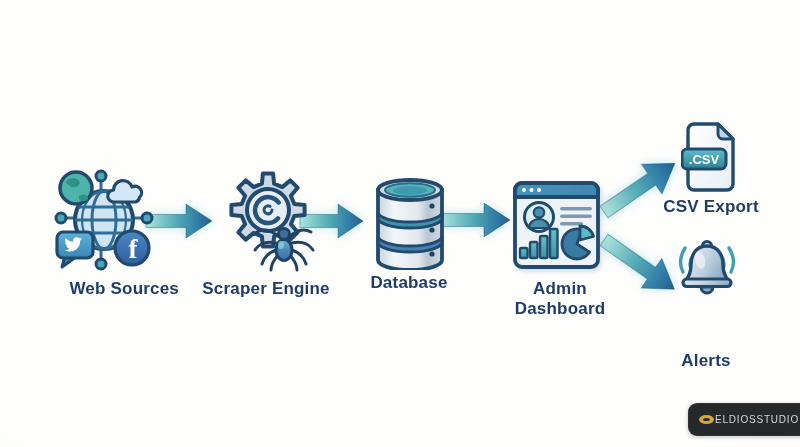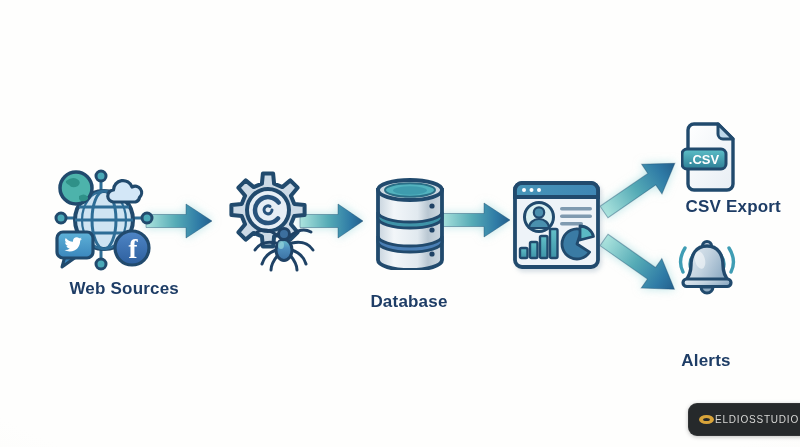--- a/index.html
+++ b/index.html
@@ -139,20 +139,21 @@
         <path d="M74,74 C82,68 88,66 95,70"></path>
         <path d="M76,81 C86,79 92,81 97,88"></path>
         <path d="M76,88 C84,91 88,95 90,102"></path>
         <path d="M74,93 C79,99 81,103 81,108"></path>
       </g>
       <circle cx="68" cy="72" r="5.5" fill="#3c6f9e" stroke="#1f4265" stroke-width="3"></circle>
       <ellipse cx="68" cy="88" rx="8" ry="10.5" fill="url(#gSpider)" stroke="#1f4265" stroke-width="3"></ellipse>
       <ellipse cx="65" cy="83" rx="3" ry="4" fill="#8fd0d8" opacity="0.8"></ellipse>
     </g>
   </svg>
+  <div class="node-label" style="left:191px;top:279px;width:150px;">Scraper Engine</div>
 
   <svg class="icon-svg" style="left:373px;top:176px;" width="74" height="94" viewBox="0 0 74 94">
     <defs>
       <linearGradient id="gDbBody" x1="0" y1="0" x2="1" y2="0">
         <stop offset="0" stop-color="#c8d4de"></stop>
           <stop offset="0.25" stop-color="#f2f6f9"></stop>
         <stop offset="0.62" stop-color="#e1e9ef"></stop>
           <stop offset="0.78" stop-color="#b9c7d2"></stop>
         <stop offset="1" stop-color="#cdd8e1"></stop>
       </linearGradient>
@@ -168,21 +169,21 @@
       <ellipse cx="37" cy="14" rx="25" ry="6.8" fill="#52b2be" stroke="#2a6e86" stroke-width="2"></ellipse>
       <ellipse cx="37" cy="14.5" rx="17" ry="4.2" fill="#3e9cae"></ellipse>
     </g>
 
     <g fill="#1f4265">
       <circle cx="59" cy="30" r="2.6"></circle>
         <circle cx="59" cy="54" r="2.6"></circle>
         <circle cx="59" cy="78" r="2.6"></circle>
     </g>
   </svg>
-  <div class="node-label" style="left:334px;top:292px;width:150px;">Database</div>
+  <div class="node-label" style="left:334px;top:273px;width:150px;">Database</div>
 
   <svg class="icon-svg" style="left:511px;top:180px;filter:drop-shadow(2px 3px 2px rgba(100,130,160,.25));" width="90" height="90" viewBox="0 0 90 90">
     <defs>
       <linearGradient id="gHdr" x1="0" y1="0" x2="1" y2="0">
         <stop offset="0" stop-color="#4795b8"></stop>
           <stop offset="1" stop-color="#3f86b4"></stop>
       </linearGradient>
       <linearGradient id="gBar" x1="0" y1="0" x2="0" y2="1">
         <stop offset="0" stop-color="#63c0c8"></stop>
           <stop offset="1" stop-color="#3d93a8"></stop>
@@ -214,40 +215,41 @@
       <rect x="19" y="62" width="7.5" height="16" rx="1.5"></rect>
       <rect x="29" y="56" width="7.5" height="22" rx="1.5"></rect>
       <rect x="39" y="49" width="7.5" height="29" rx="1.5"></rect>
     </g>
 
     <g>
       <path d="M66,64 L66,49 A15,15 0 1 0 80.5,67.8 Z" fill="#3a7ba4" stroke="#214a6d" stroke-width="2.8" stroke-linejoin="round" transform="rotate(18 66 64)"></path>
       <path d="M69,60 L69,46 A14,14 0 0 1 82.5,56.5 Z" fill="#5bbac4" stroke="#214a6d" stroke-width="2.8" stroke-linejoin="round"></path>
     </g>
   </svg>
+  <div class="node-label" style="left:505px;top:279px;width:110px;">Admin Dashboard</div>
 
   <svg class="icon-svg" style="left:681px;top:122px;" width="58" height="72" viewBox="0 0 58 72">
     <defs>
       <linearGradient id="gCsv" x1="0" y1="0" x2="0" y2="1">
         <stop offset="0" stop-color="#5ec0c8"></stop>
           <stop offset="1" stop-color="#2e7f96"></stop>
       </linearGradient>
       <linearGradient id="gFile" x1="0" y1="0" x2="1" y2="1">
         <stop offset="0" stop-color="#ffffff"></stop>
           <stop offset="1" stop-color="#e8eef4"></stop>
       </linearGradient>
     </defs>
     <path d="M13,2 H37 L52,17 V62 a6,6 0 0 1 -6,6 H13 a6,6 0 0 1 -6,-6 V8 a6,6 0 0 1 6,-6 Z" fill="url(#gFile)" stroke="#214a6d" stroke-width="3.4" stroke-linejoin="round"></path>
     <path d="M37,2 L52,17 H42 a5,5 0 0 1 -5,-5 Z" fill="#bcd7ea" stroke="#214a6d" stroke-width="3" stroke-linejoin="round"></path>
     <g>
       <rect x="1" y="27" width="44" height="20" rx="5" fill="url(#gCsv)" stroke="#214a6d" stroke-width="3"></rect>
       <text x="23" y="42" text-anchor="middle" font-size="13" font-weight="bold" fill="#ffffff" font-family="&quot;Liberation Sans&quot;, sans-serif">.CSV</text>
     </g>
   </svg>
-  <div class="node-label" style="left:641px;top:197px;width:140px;text-align:right;">CSV Export</div>
+  <div class="node-label" style="left:641px;top:197px;width:140px;">CSV Export</div>
 
   <svg class="icon-svg" style="left:674px;top:233px;" width="66" height="68" viewBox="0 0 66 68">
     <defs>
       <linearGradient id="gBell" x1="0" y1="0" x2="1" y2="0.4">
         <stop offset="0" stop-color="#e8eef4"></stop>
           <stop offset="0.55" stop-color="#c3d3e0"></stop>
           <stop offset="1" stop-color="#93afc6"></stop>
       </linearGradient>
     </defs>
 

